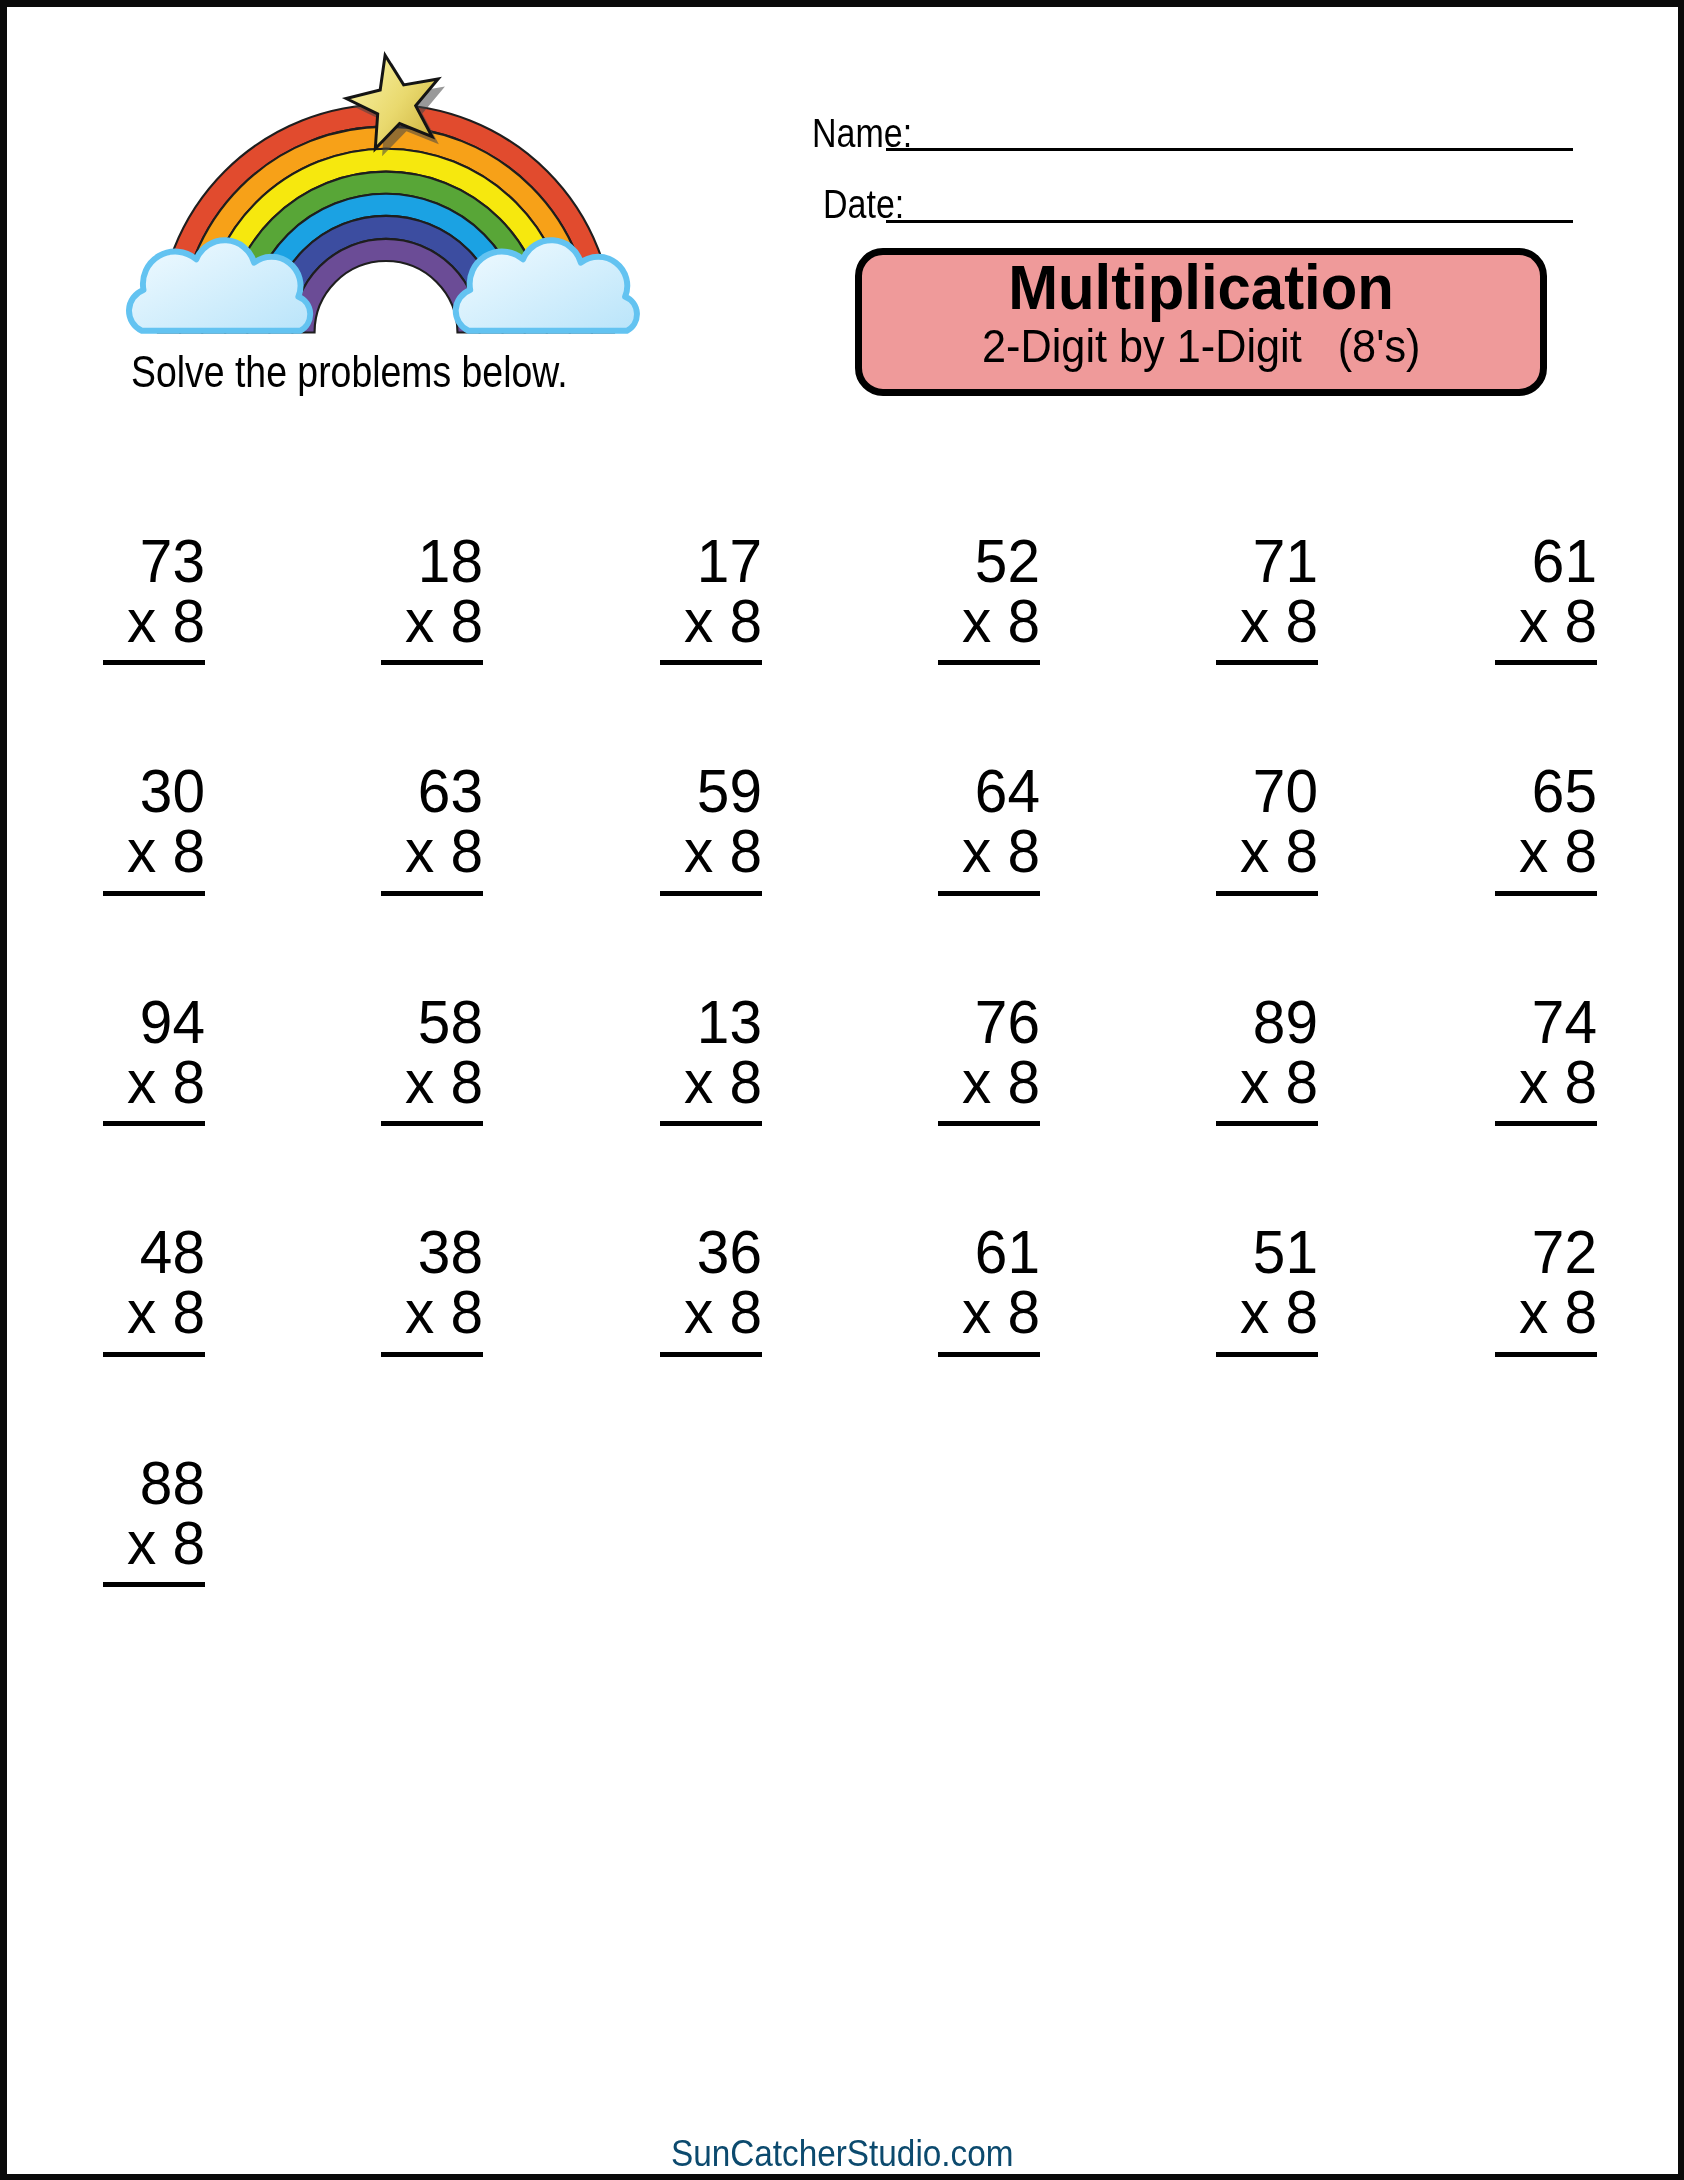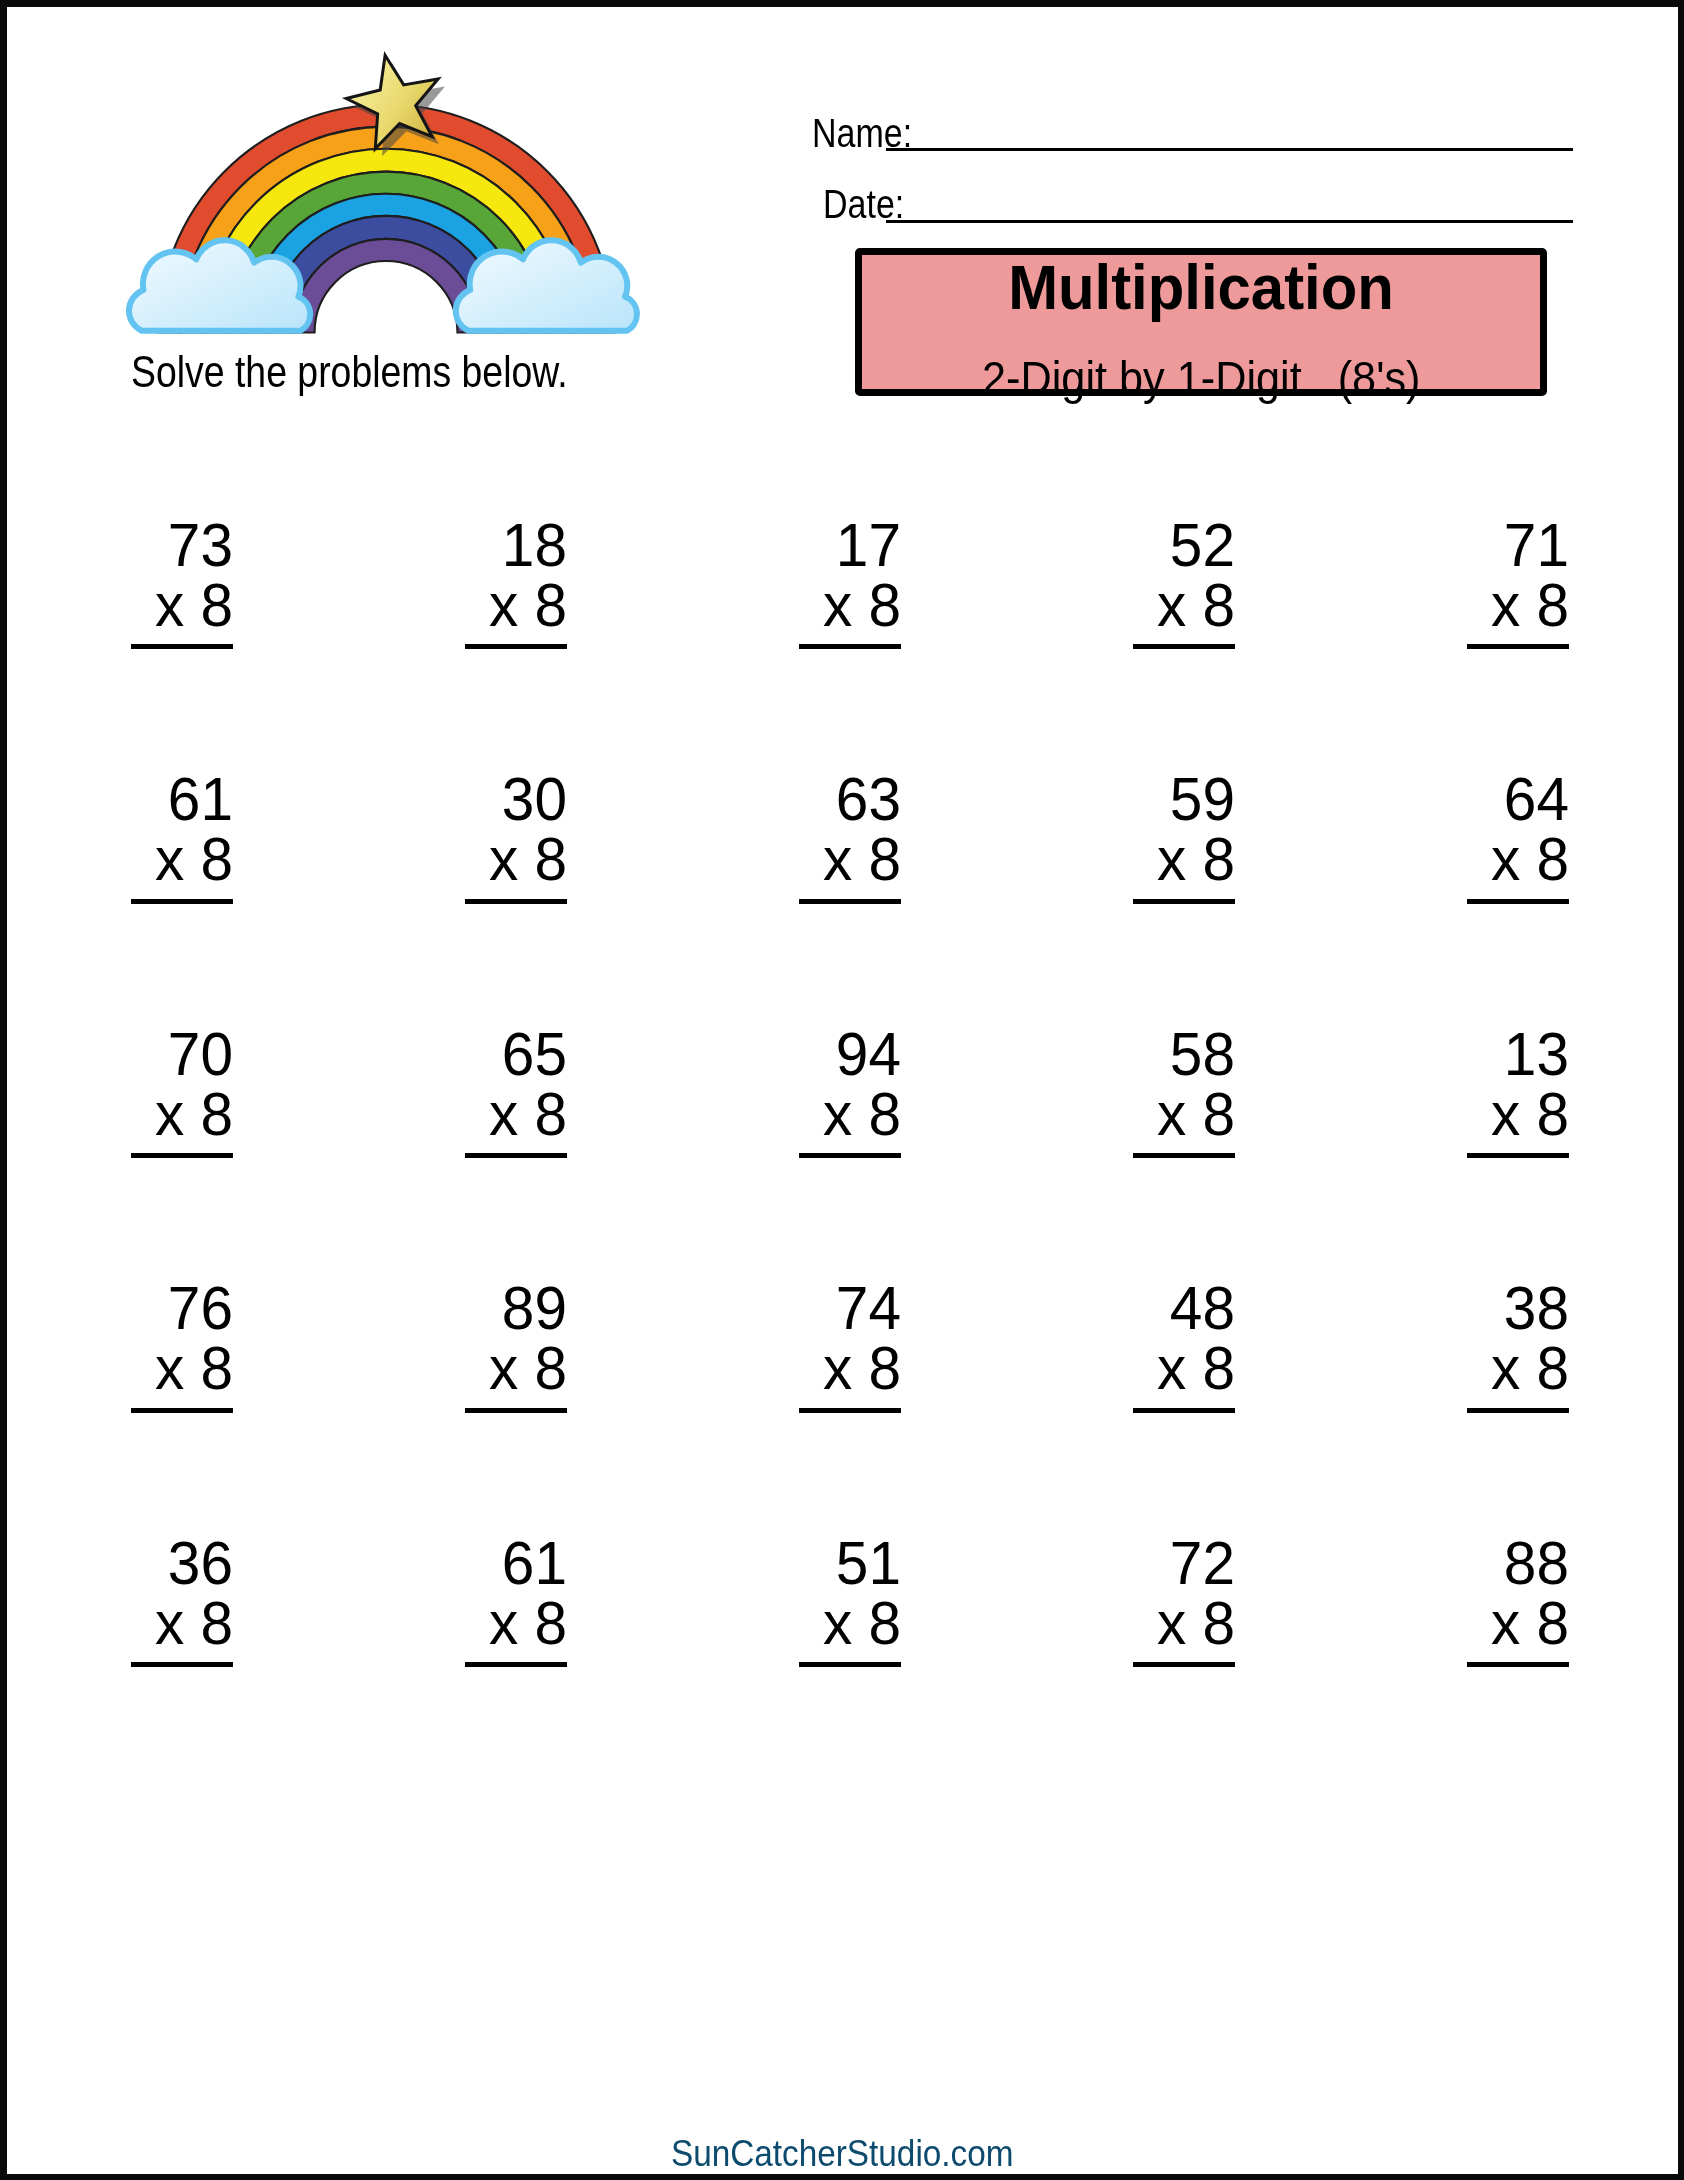--- a/index.html
+++ b/index.html
@@ -27,36 +27,36 @@
     transform:scaleX(.85);transform-origin:left center;
   }
   .name-label{left:805px;top:104px;}
   .date-label{left:816px;top:175px;}
   .field-line{position:absolute;border-bottom:3.4px solid #000;height:0;width:687px;left:879px;}
   .name-line{top:141px;}
   .date-line{top:213px;}
   
   .title-box{
     position:absolute;left:848px;top:241px;width:692px;height:148px;
-    background:#ef9a9a;border:7.7px solid #000;border-radius:5px;
+    background:#ef9a9a;border:7.7px solid #000;border-radius:28px;
     box-sizing:border-box;text-align:center;
-    display:flex;flex-direction:column;justify-content:flex-start;align-items:center;gap:32px;
+    display:flex;flex-direction:column;justify-content:flex-start;align-items:center;
   }
   .title-box .title{
     font-size:63px;font-weight:bold;line-height:65px;white-space:nowrap;
     transform:scaleX(.95);transform-origin:center;
   }
   .title-box .subtitle{
     font-size:47px;line-height:51px;white-space:pre;
     transform:scaleX(.92);transform-origin:center;
   }
   
   .problems{
-    position:absolute;left:7.7px;top:508px;width:1670px;
-    display:grid;grid-template-columns:repeat(5,1fr);row-gap:120px;
+    position:absolute;left:7.7px;top:524px;width:1670px;
+    display:grid;grid-template-columns:repeat(6,1fr);row-gap:96px;
     justify-items:center;
   }
   .problem{width:102px;text-align:right;}
   .problem .num,.problem .op{
     font-size:61px;line-height:60px;white-space:pre;
     transform:scaleX(.96);transform-origin:right center;
   }
   .problem .hline{border-bottom:5.1px solid #000;width:102px;margin-top:9.4px;}
   
   .footer{

